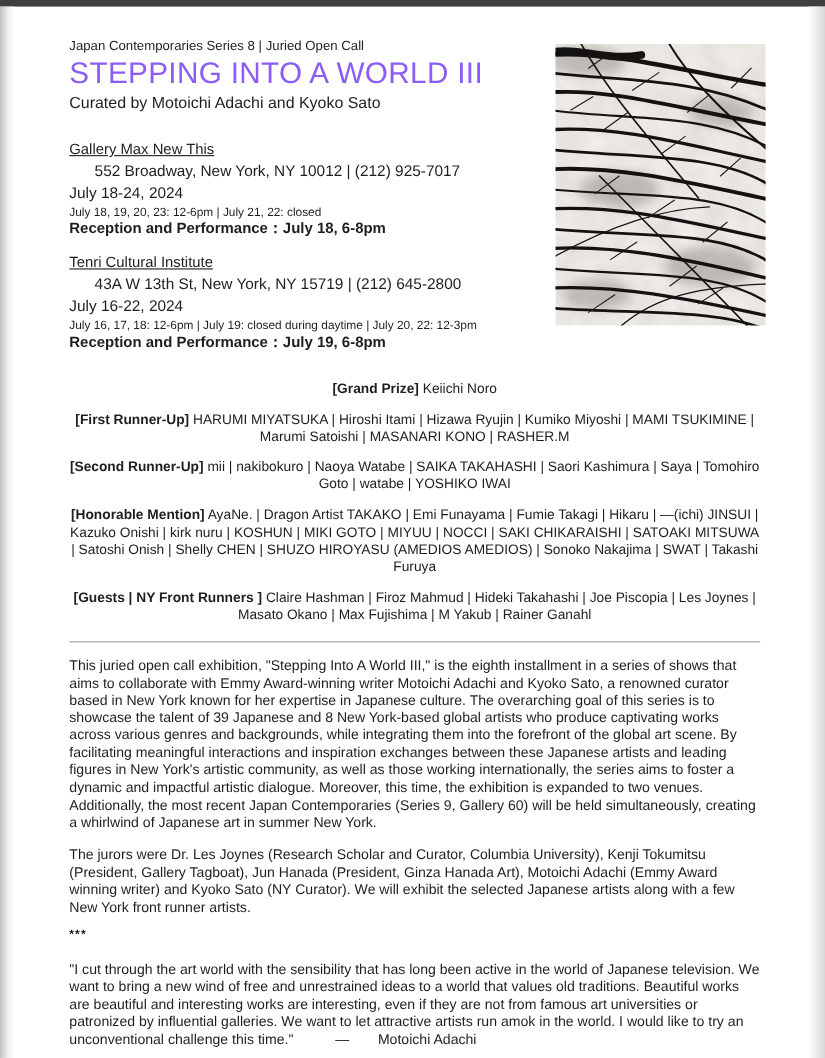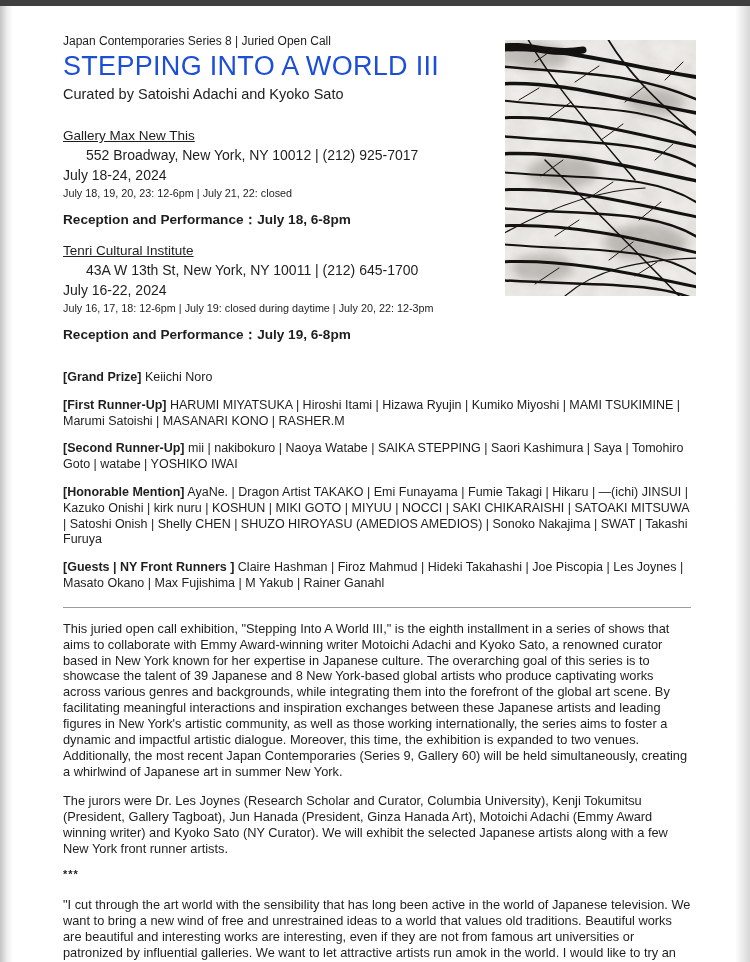--- a/index.html
+++ b/index.html
@@ -16,33 +16,33 @@
                 background:linear-gradient(to right,#c3c3c3,#eeeeee 55%,#ffffff); }
   .edge-right { position:absolute; top:6px; right:0; bottom:0; width:15px;
                 background:linear-gradient(to left,#d7d7d7,#efefef 60%,#ffffff); }
 
   .photo { position:absolute; left:505px; top:40px; width:191px; height:256px; }
   .photo svg { display:block; }
 
   .content { position:absolute; left:63px; top:34px; width:628px; }
 
   .kicker   { font-size:12px; }
-  .title    { font-size:27px; font-weight:400; letter-spacing:0.3px; margin:3px 0 4px; color:#1d4ed8; }
+  .title    { font-size:27px; font-weight:400; letter-spacing:0.3px; margin:3px 0 4px; color:#8b5cf6; }
   .curators { font-size:14.5px; margin-bottom:26px; }
 
   .venue { width:430px; margin-bottom:14px; }
   .venue-name      { font-size:13.5px; text-decoration:underline; }
   .venue-address   { font-size:14px;   margin-top:4px;margin-left:23px; }
   .venue-dates     { font-size:14px;   margin-top:4px; }
   .venue-hours     { font-size:10.8px; margin-top:4px; }
-  .venue-reception { font-size:13.6px; font-weight:bold; margin-top:12px; }
+  .venue-reception { font-size:13.6px; font-weight:bold; margin-top:0; }
 
   .artists { margin-top:26px; font-size:12.5px; line-height:15.8px; }
   .artists-label { margin:0; }
-  .group { margin:12px 0 0 0; }
+  .group { margin:12px 0 0 0;text-align:center; }
   .group.first { margin-top:0; }
 
   .divider { border:none; border-top:1.5px solid #9b9b9b; margin:15px 0 13px 0; }
 
   .body-text { font-size:12.8px; line-height:15.9px; margin:0 0 13px 0; }
   .stars { font-size:11px; font-weight:bold; letter-spacing:1px; line-height:10px; margin-bottom:18px; }
   .quote { margin-bottom:2px; }
   .qdash { margin-left:38px; }
   .qname { margin-left:26px; }
 </style>
@@ -112,42 +112,42 @@
       <path d="M14,60 L34,48"></path>
       <path d="M130,236 L152,222"></path>
     </g>
   </svg>
 </div>
 
 <div class="content">
 
   <div class="kicker">Japan Contemporaries Series 8 | Juried Open Call</div>
   <h1 class="title">STEPPING INTO A WORLD III</h1>
-  <div class="curators">Curated by Satoishi Adachi and Kyoko Sato</div>
+  <div class="curators">Curated by Motoichi Adachi and Kyoko Sato</div>
 
   <div class="venue">
     <div class="venue-name">Gallery Max New This</div>
     <div class="venue-address">552 Broadway, New York, NY 10012  | (212) 925-7017</div>
     <div class="venue-dates">July 18-24, 2024</div>
     <div class="venue-hours">July 18, 19, 20, 23: 12-6pm | July 21, 22: closed</div>
     <div class="venue-reception">Reception and Performance：July 18, 6-8pm</div>
   </div>
 
   <div class="venue">
     <div class="venue-name">Tenri Cultural Institute</div>
-    <div class="venue-address">43A W 13th St, New York, NY 10011 | (212) 645-1700</div>
+    <div class="venue-address">43A W 13th St, New York, NY 15719 | (212) 645-2800</div>
     <div class="venue-dates">July 16-22, 2024</div>
     <div class="venue-hours">July 16, 17, 18: 12-6pm | July 19: closed during daytime | July 20, 22: 12-3pm</div>
     <div class="venue-reception">Reception and Performance：July 19, 6-8pm</div>
   </div>
 
   <div class="artists">
     <p class="group first"><strong>[Grand Prize]</strong> <span>Keiichi Noro</span></p>
     <p class="group"><strong>[First Runner-Up]</strong> <span>HARUMI MIYATSUKA | Hiroshi Itami | Hizawa Ryujin | Kumiko Miyoshi | MAMI TSUKIMINE | Marumi Satoishi | MASANARI KONO | RASHER.M</span></p>
-    <p class="group"><strong>[Second Runner-Up]</strong> <span>mii | nakibokuro | Naoya Watabe | SAIKA STEPPING | Saori Kashimura | Saya | Tomohiro Goto | watabe | YOSHIKO IWAI</span></p>
+    <p class="group"><strong>[Second Runner-Up]</strong> <span>mii | nakibokuro | Naoya Watabe | SAIKA TAKAHASHI | Saori Kashimura | Saya | Tomohiro Goto | watabe | YOSHIKO IWAI</span></p>
     <p class="group"><strong>[Honorable Mention]</strong> <span>AyaNe. | Dragon Artist TAKAKO | Emi Funayama | Fumie Takagi | Hikaru | —(ichi) JINSUI | Kazuko Onishi | kirk nuru | KOSHUN | MIKI GOTO | MIYUU | NOCCI | SAKI CHIKARAISHI | SATOAKI MITSUWA | Satoshi Onish | Shelly CHEN | SHUZO HIROYASU (AMEDIOS AMEDIOS) | Sonoko Nakajima | SWAT | Takashi Furuya</span></p>
     <p class="group"><strong>[Guests | NY Front Runners ]</strong> <span>Claire Hashman | Firoz Mahmud | Hideki Takahashi | Joe Piscopia | Les Joynes | Masato Okano | Max Fujishima | M Yakub | Rainer Ganahl</span></p>
   </div>
 
   <hr class="divider">
 
   <p class="body-text">This juried open call exhibition, "Stepping Into A World III," is the eighth installment in a series of shows that aims to collaborate with Emmy Award-winning writer Motoichi Adachi and Kyoko Sato, a renowned curator based in New York known for her expertise in Japanese culture. The overarching goal of this series is to showcase the talent of 39 Japanese and 8 New York-based global artists who produce captivating works across various genres and backgrounds, while integrating them into the forefront of the global art scene. By facilitating meaningful interactions and inspiration exchanges between these Japanese artists and leading figures in New York's artistic community, as well as those working internationally, the series aims to foster a dynamic and impactful artistic dialogue. Moreover, this time, the exhibition is expanded to two venues. Additionally, the most recent Japan Contemporaries (Series 9, Gallery 60) will be held simultaneously, creating a whirlwind of Japanese art in summer New York.</p>
   <p class="body-text">The jurors were Dr. Les Joynes (Research Scholar and Curator, Columbia University), Kenji Tokumitsu (President, Gallery Tagboat), Jun Hanada (President, Ginza Hanada Art), Motoichi Adachi (Emmy Award winning writer) and Kyoko Sato (NY Curator). We will exhibit the selected Japanese artists along with a few New York front runner artists.</p>
   <div class="stars">***</div>
 

